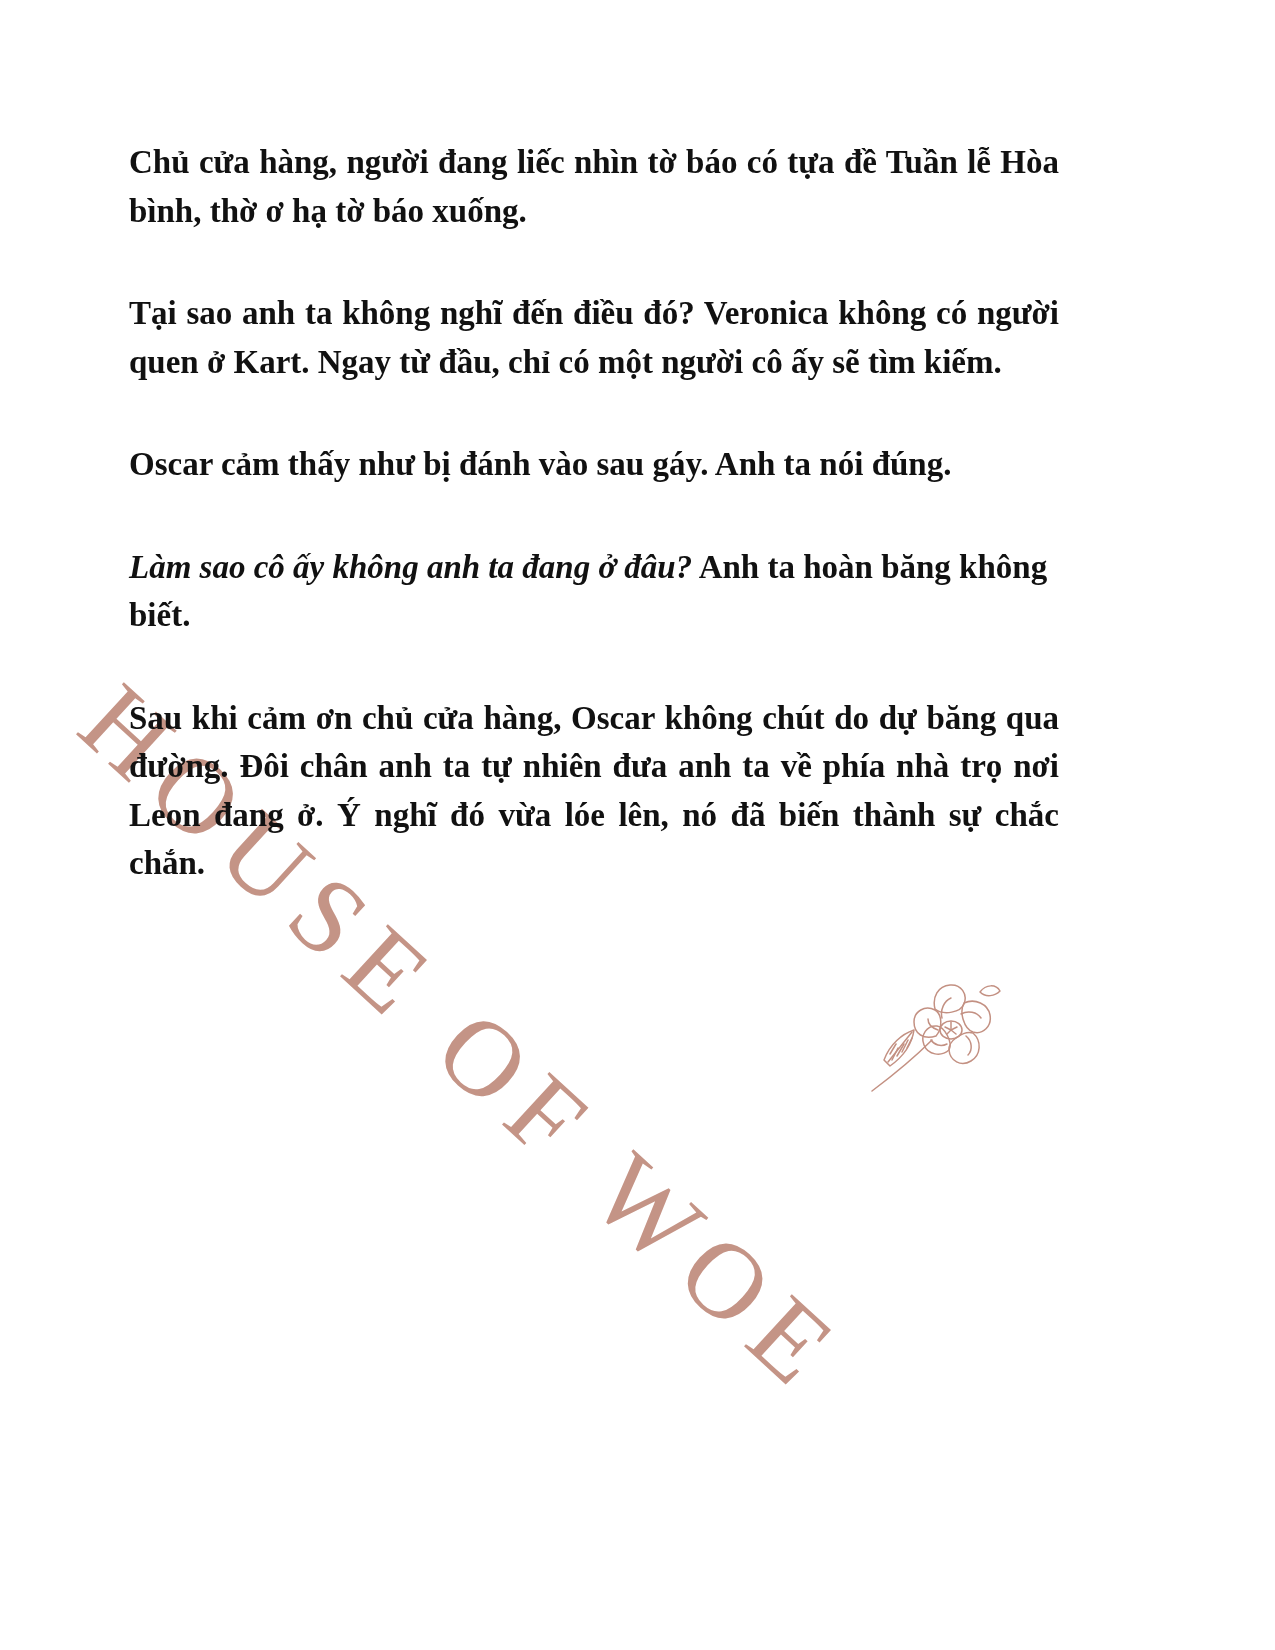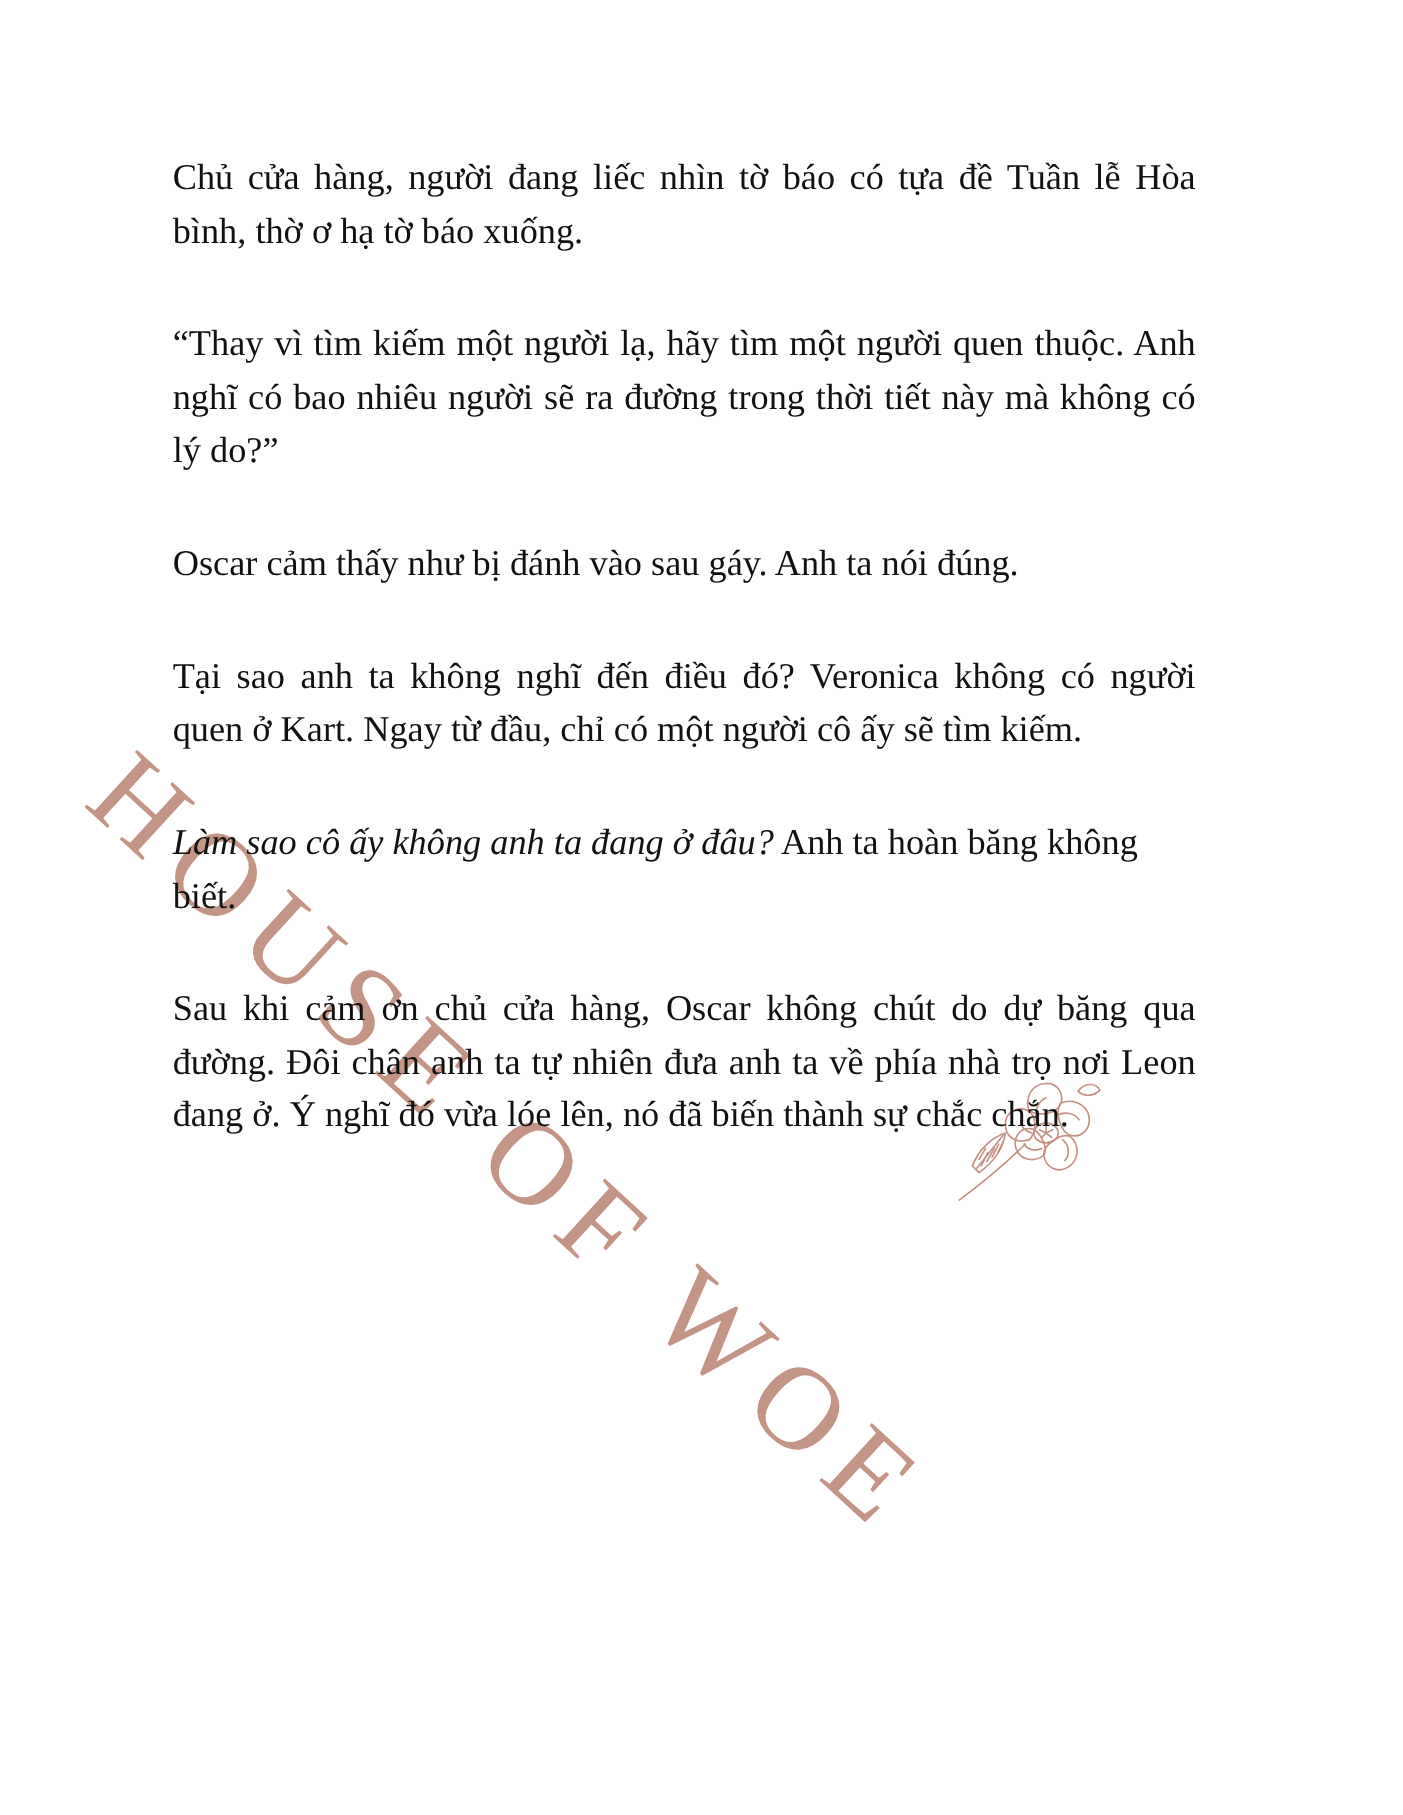--- a/index.html
+++ b/index.html
@@ -52,24 +52,25 @@
     top: 948px;
     width: 150px;
     height: 150px;
     z-index: 2;
     pointer-events: none;
   }
 
   
   .body-text {
     position: absolute;
-    left: 157px;
+    left: 129px;
     top: 138px;
     width: 930px;
     z-index: 3;
+    font-weight: bold;
   }
   p.para {
     margin: 0 0 54px 0;
     font-size: 33px;
     line-height: 1.47;
     color: #111111;
     text-align: justify;
     text-justify: inter-word;
     -webkit-hyphens: none;
     hyphens: none;
@@ -128,25 +129,24 @@
 
         <path d="M118 44 C 124 36, 134 36, 138 43 C 133 48, 124 50, 118 44 Z"></path>
       </g>
     </svg>
   </div>
 
   <div class="body-text">
 
     <p class="para">Chủ cửa hàng, người đang liếc nhìn tờ báo có tựa đề Tuần lễ Hòa bình, thờ ơ hạ tờ báo xuống.</p>
 
-    <p class="para">“Thay vì tìm kiếm một người lạ, hãy tìm một người quen thuộc. Anh nghĩ có bao nhiêu người sẽ ra đường trong thời tiết này mà không có lý do?”</p>
+
+    <p class="para">Tại sao anh ta không nghĩ đến điều đó? Veronica không có người quen ở Kart. Ngay từ đầu, chỉ có một người cô ấy sẽ tìm kiếm.</p>
 
     <p class="para nojustify">Oscar cảm thấy như bị đánh vào sau gáy. Anh ta nói đúng.</p>
-
-    <p class="para">Tại sao anh ta không nghĩ đến điều đó? Veronica không có người quen ở Kart. Ngay từ đầu, chỉ có một người cô ấy sẽ tìm kiếm.</p>
 
 
     <p class="para nojustify"><span class="it">Làm sao cô ấy không anh ta đang ở đâu?</span><span> Anh ta hoàn băng không biết.</span></p>
 
     <p class="para last">Sau khi cảm ơn chủ cửa hàng, Oscar không chút do dự băng qua đường. Đôi chân anh ta tự nhiên đưa anh ta về phía nhà trọ nơi Leon đang ở. Ý nghĩ đó vừa lóe lên, nó đã biến thành sự chắc chắn.</p>
 
   </div>
 
 </div>
 

